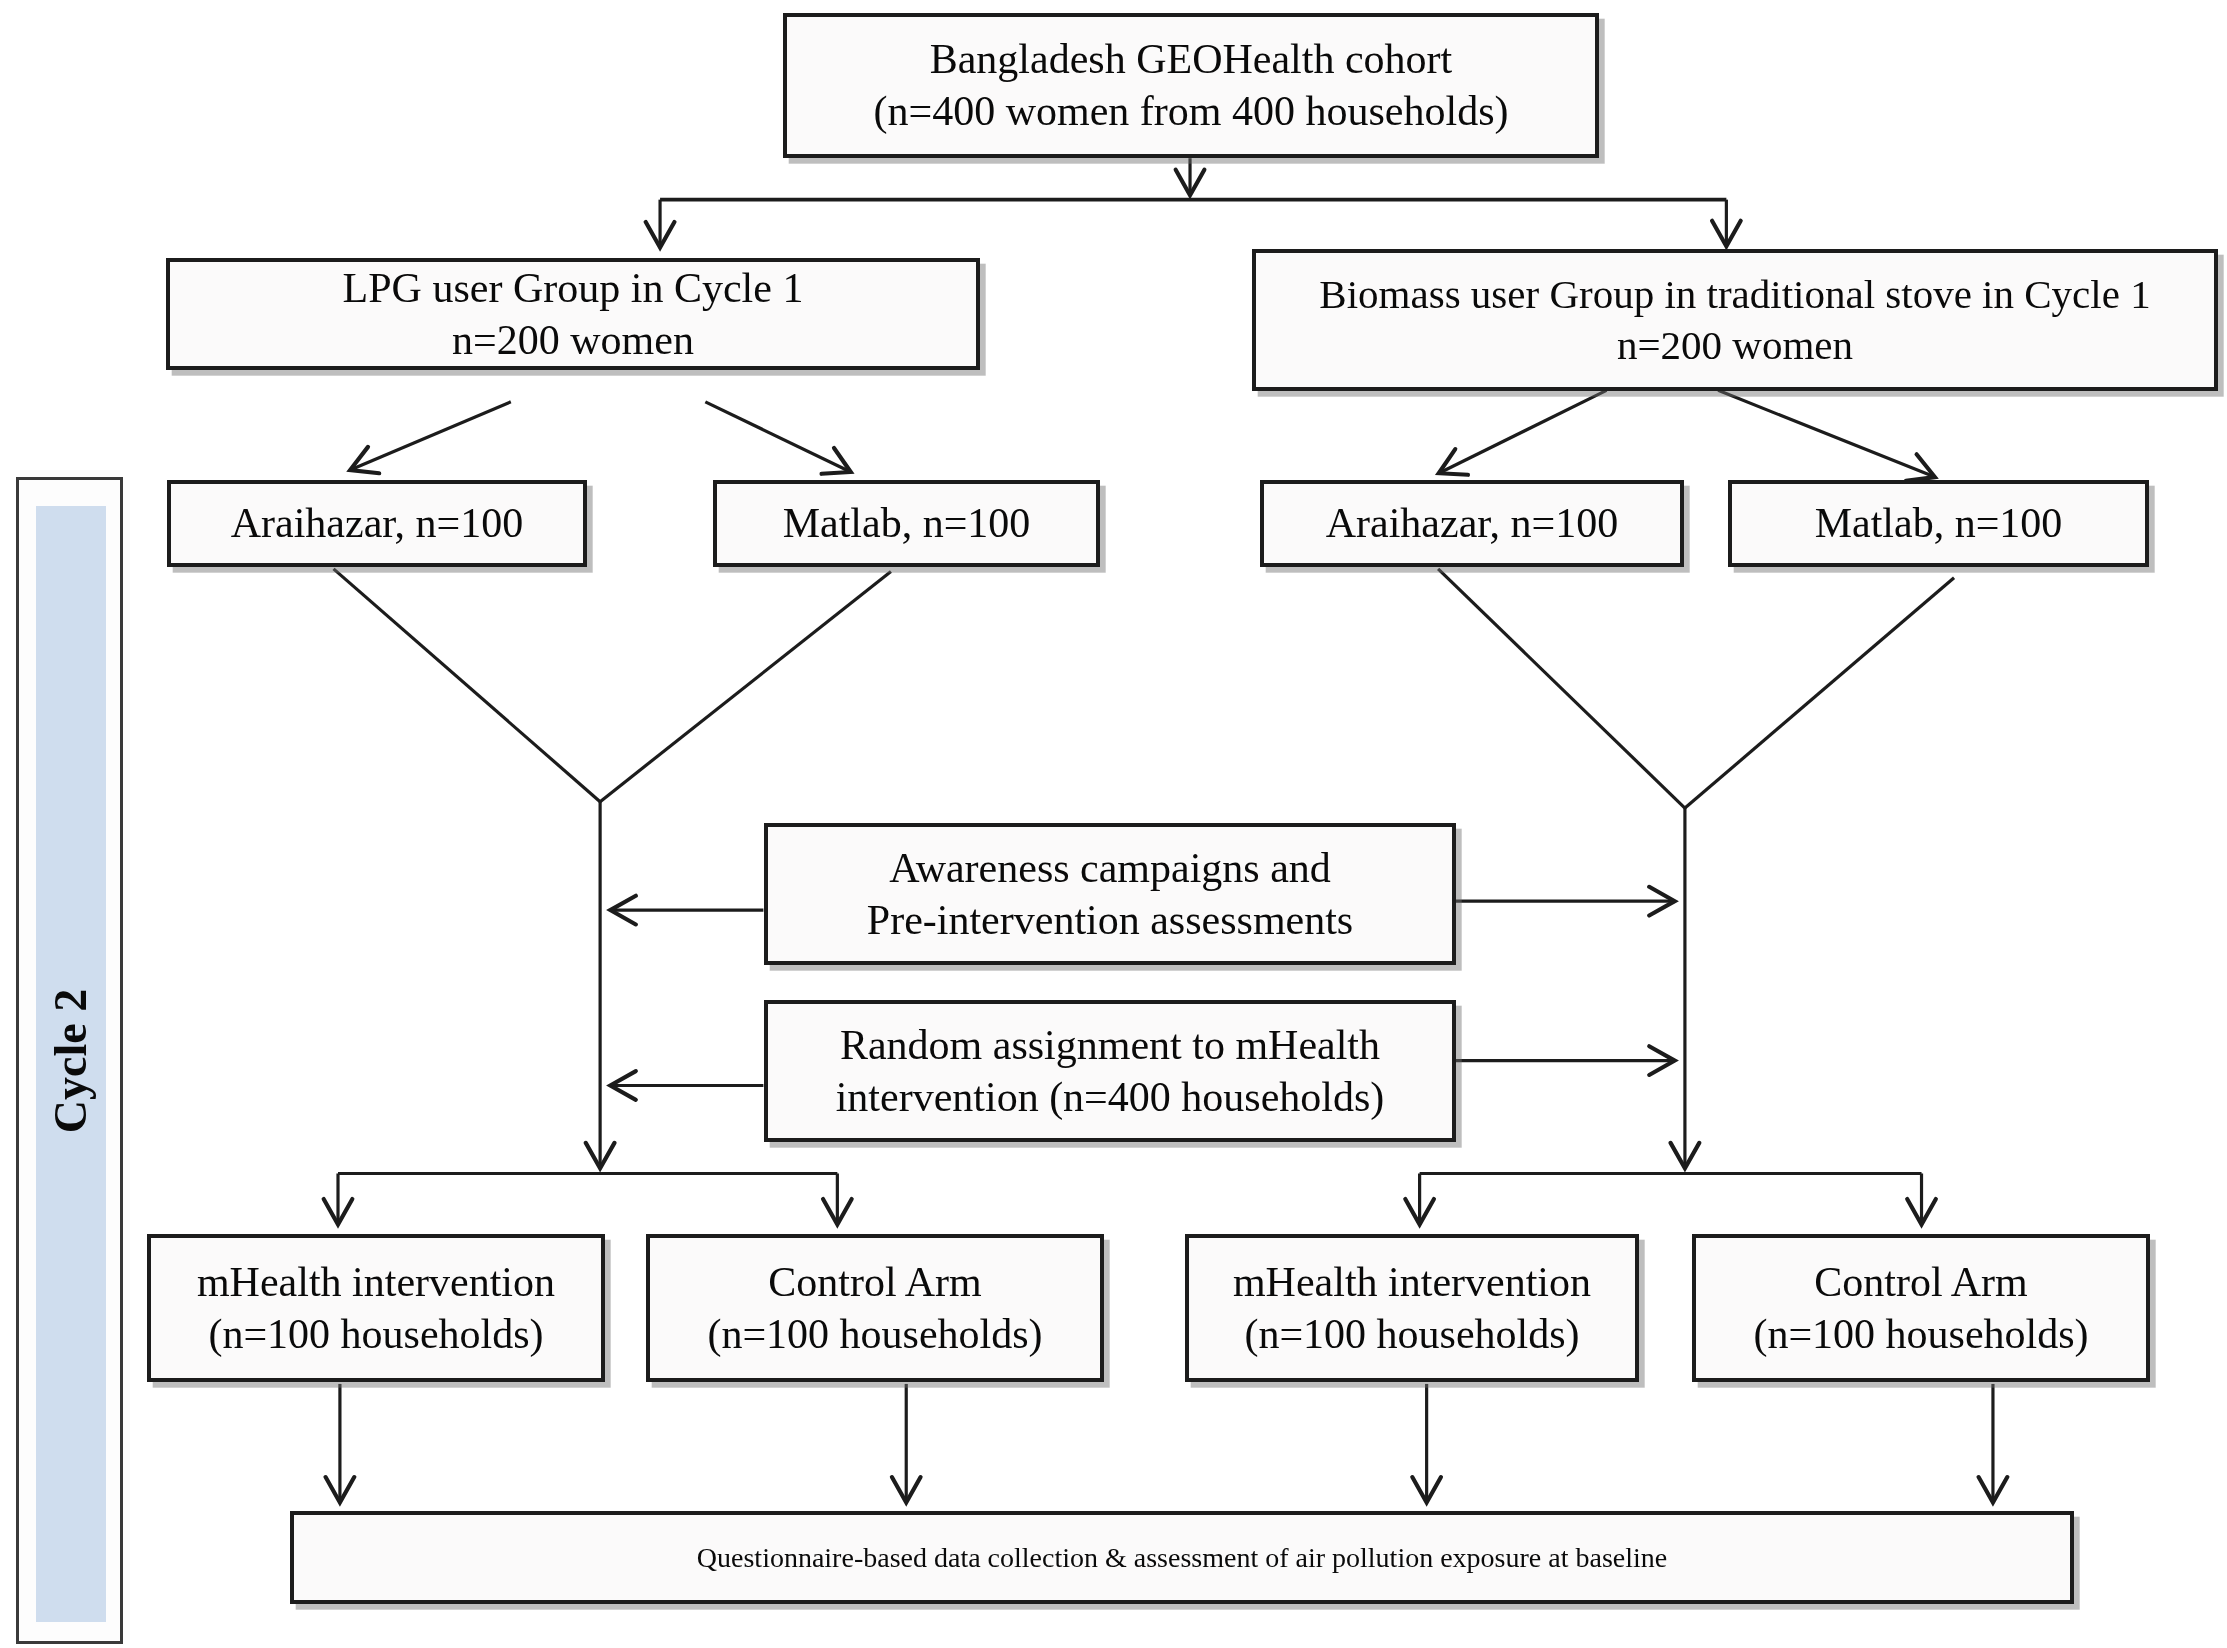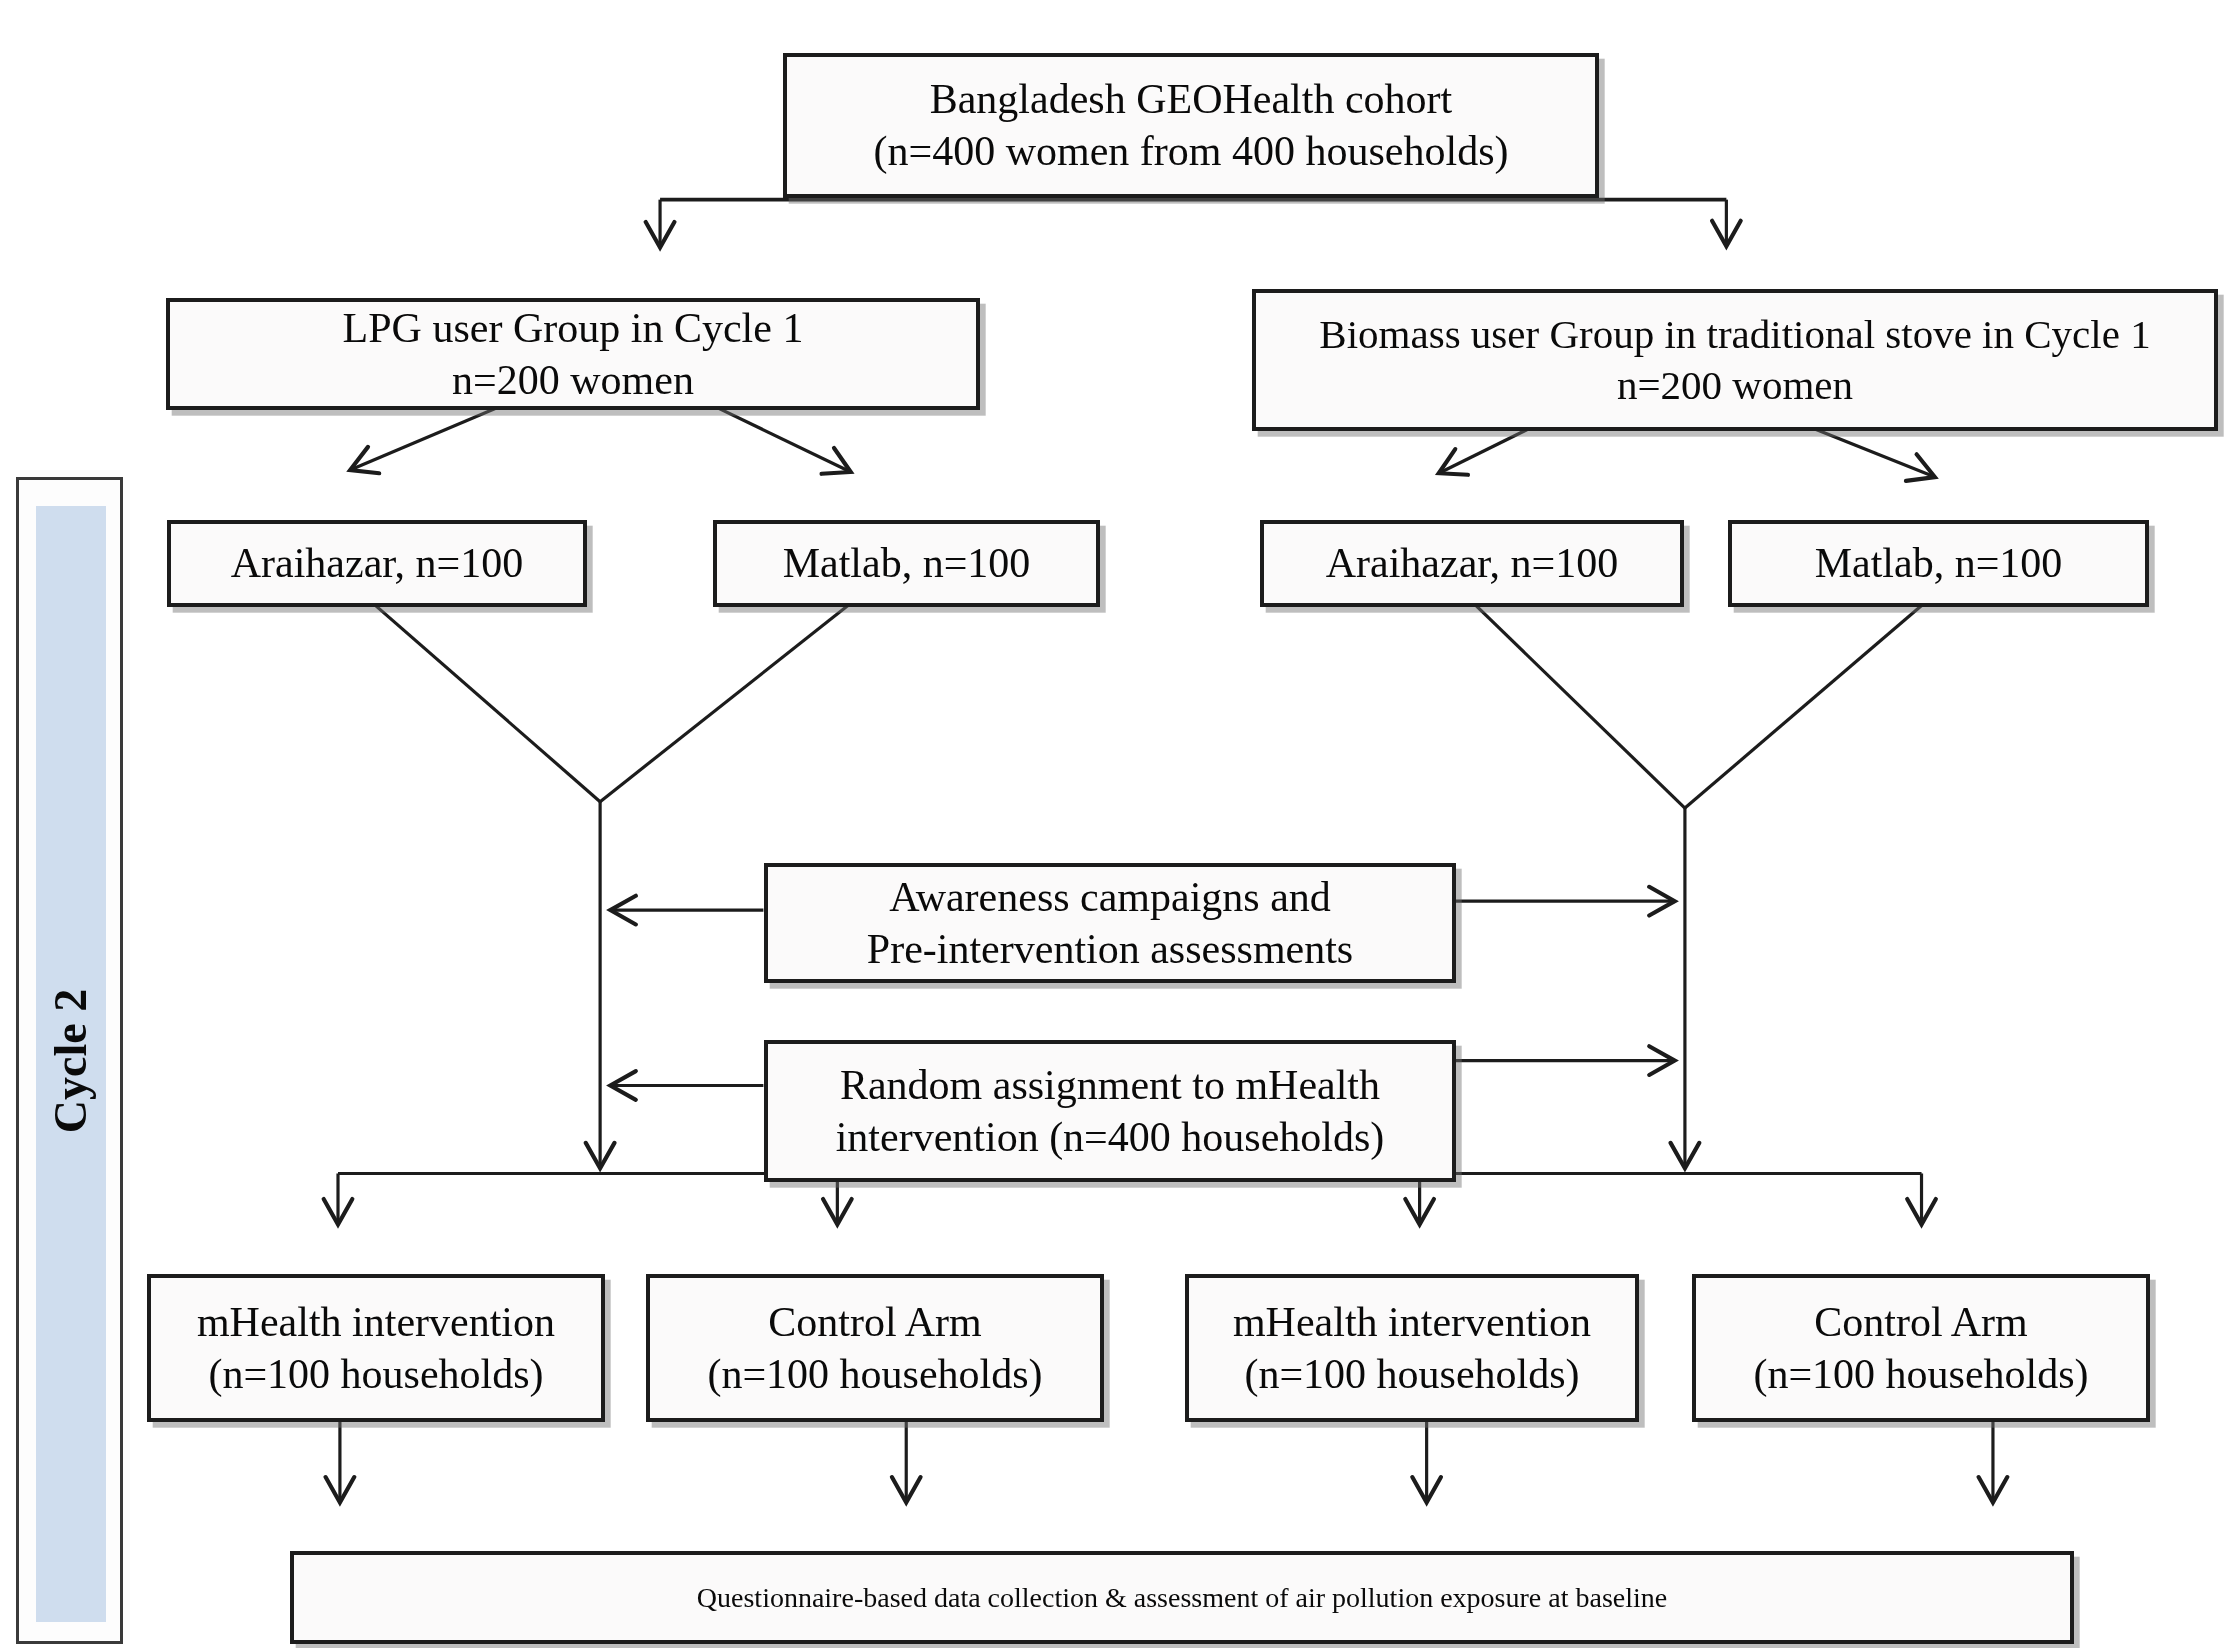--- a/index.html
+++ b/index.html
@@ -25,21 +25,21 @@
   marker path{stroke:var(--border);fill:none;}
   .node{
     position:absolute;
     box-sizing:border-box;
     border:4.5px solid var(--border);
     background:var(--box_fill);
     box-shadow:5.7px 5.7px 0 rgba(110,110,110,0.45);
     display:flex;align-items:center;justify-content:center;
     text-align:center;
     white-space:pre-line;
-    font-size:42px;line-height:1.25;margin-top:40px;
+    font-size:42px;line-height:1.25;
   }
   .node.small{font-size:41px;}
   .node.outcome{font-size:28px;}
   .cycle-outer{
     position:absolute;
     left:16px;top:477px;width:107px;height:1167px;
     box-sizing:border-box;
     border:3.2px solid #3a3a3a;
     background:#fdfdfd;
   }
@@ -121,21 +121,21 @@
 n=200 women</div>
 
   <div class="node" style="left:167px;top:480px;width:420px;height:87px;">Araihazar, n=100</div>
 
   <div class="node" style="left:713px;top:480px;width:387px;height:87px;">Matlab, n=100</div>
 
   <div class="node" style="left:1260px;top:480px;width:424px;height:87px;">Araihazar, n=100</div>
 
   <div class="node" style="left:1728px;top:480px;width:421px;height:87px;">Matlab, n=100</div>
 
-  <div class="node" style="left:764px;top:823px;width:692px;height:120px;">Awareness campaigns and
+  <div class="node" style="left:764px;top:823px;width:692px;height:142px;">Awareness campaigns and
 Pre-intervention assessments</div>
 
   <div class="node" style="left:764px;top:1000px;width:692px;height:142px;text-align:center;">Random assignment to mHealth
 intervention (n=400 households)</div>
 
   <div class="node" style="left:147px;top:1234px;width:458px;height:148px;">mHealth intervention
 (n=100 households)</div>
 
   <div class="node" style="left:646px;top:1234px;width:458px;height:148px;">Control Arm
 (n=100 households)</div>

